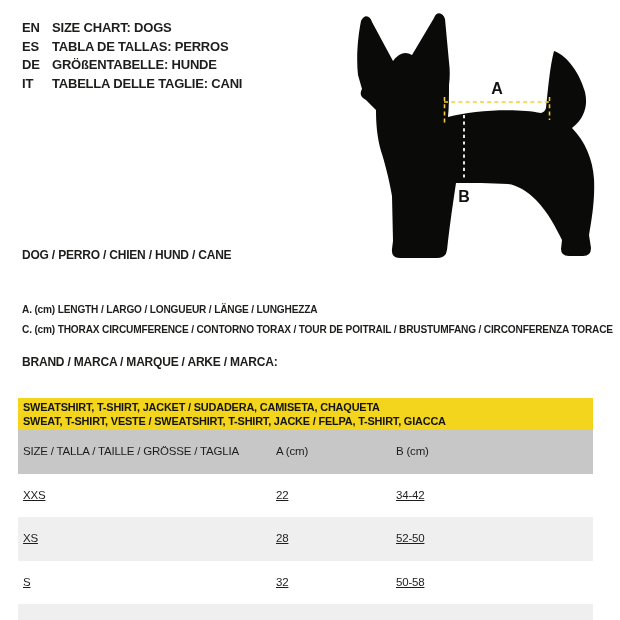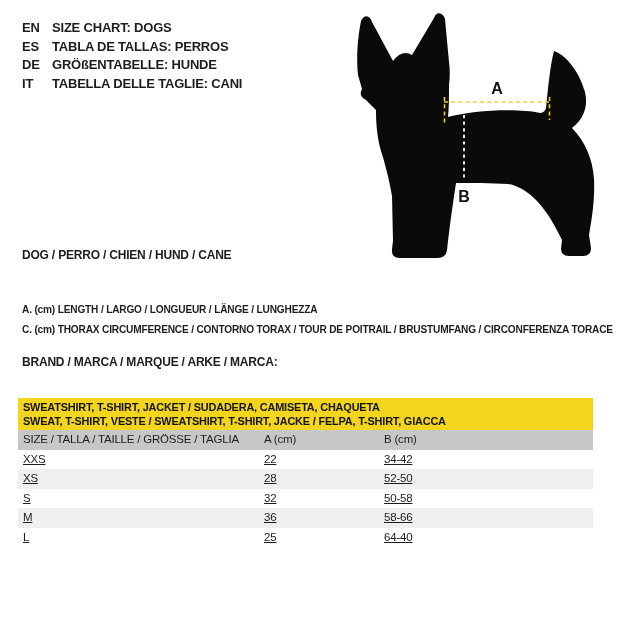--- a/index.html
+++ b/index.html
@@ -33,21 +33,21 @@
   .size-chart { position: absolute; left: 18px; top: 398px; width: 575px; }
   .banner { background: #f3d51d; padding: 2px 0 2px 5px; }
   .banner-line { font-size: 11.5px; font-weight: 700; line-height: 14px; white-space: nowrap;
                  transform: scaleX(0.95); transform-origin: 0 0; color: #141412; }
 
   table.sizes { border-collapse: collapse; width: 575px; table-layout: fixed; font-size: 11.5px; color: #1d1d1b; }
   table.sizes col.c-size   { width: 242px; }
   table.sizes col.c-a      { width: 120px; }
   table.sizes col.c-b      { width: 76px;  }
   table.sizes col.c-filler { width: 137px; }
-  table.sizes th, table.sizes td { padding: 4px; font-weight: 400; vertical-align: middle; line-height: 1; }
+  table.sizes th, table.sizes td { padding: 16px; font-weight: 400; vertical-align: middle; line-height: 1; }
   table.sizes thead tr { background: #c7c7c7; height: 13px; }
   table.sizes tbody tr { height: 16px; background: #ffffff; text-decoration: underline; }
   table.sizes tbody tr:nth-child(even) { background: #efefef; }
   table.sizes th:first-child, table.sizes td:first-child { text-align: left; padding-left: 5px; }
   table.sizes th.num, table.sizes td.num { text-align: left; }
 </style>
 </head>
 <body>
 
 <div class="canvas">

